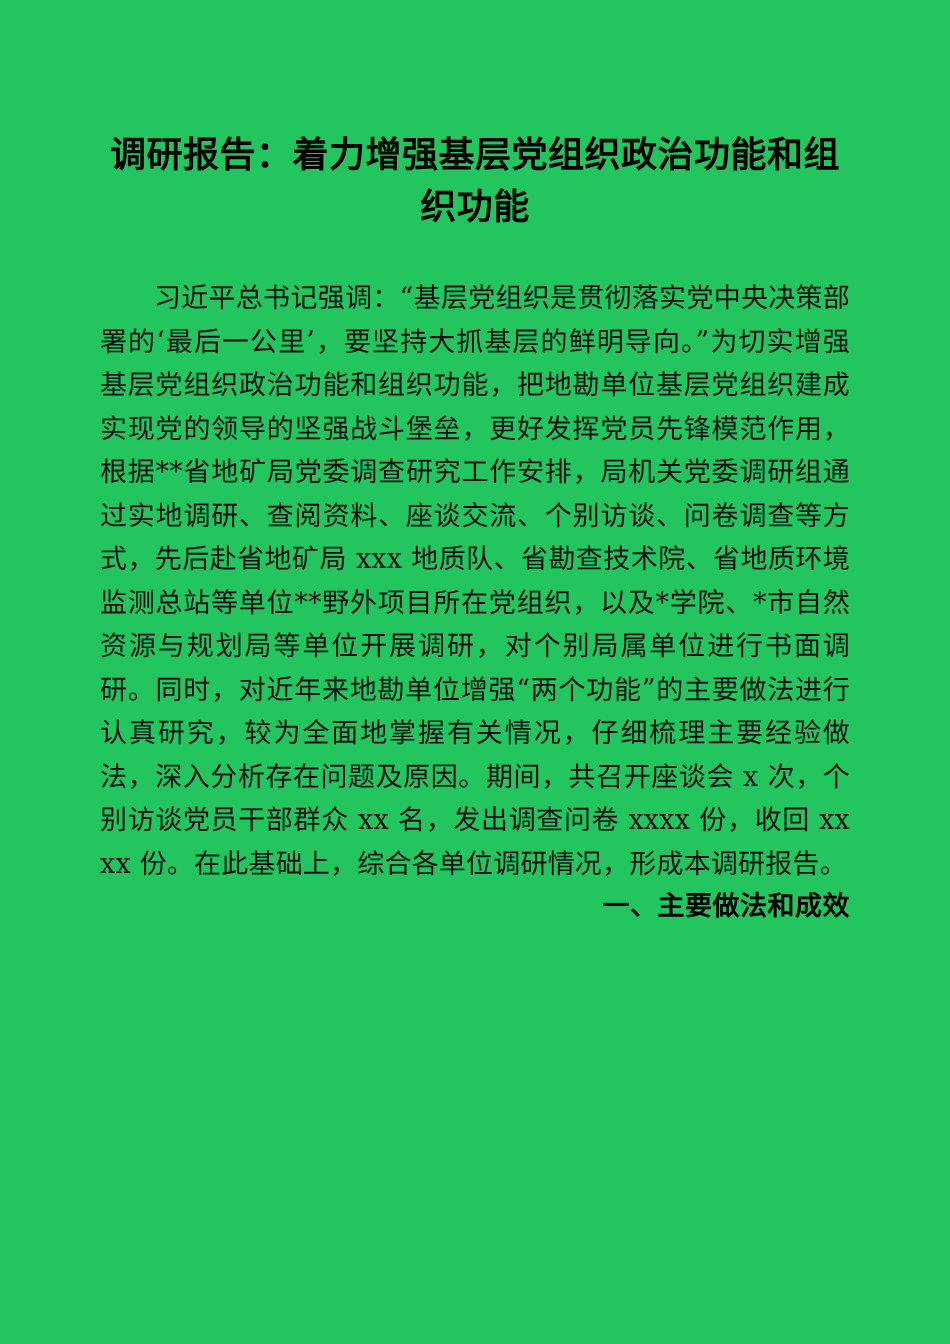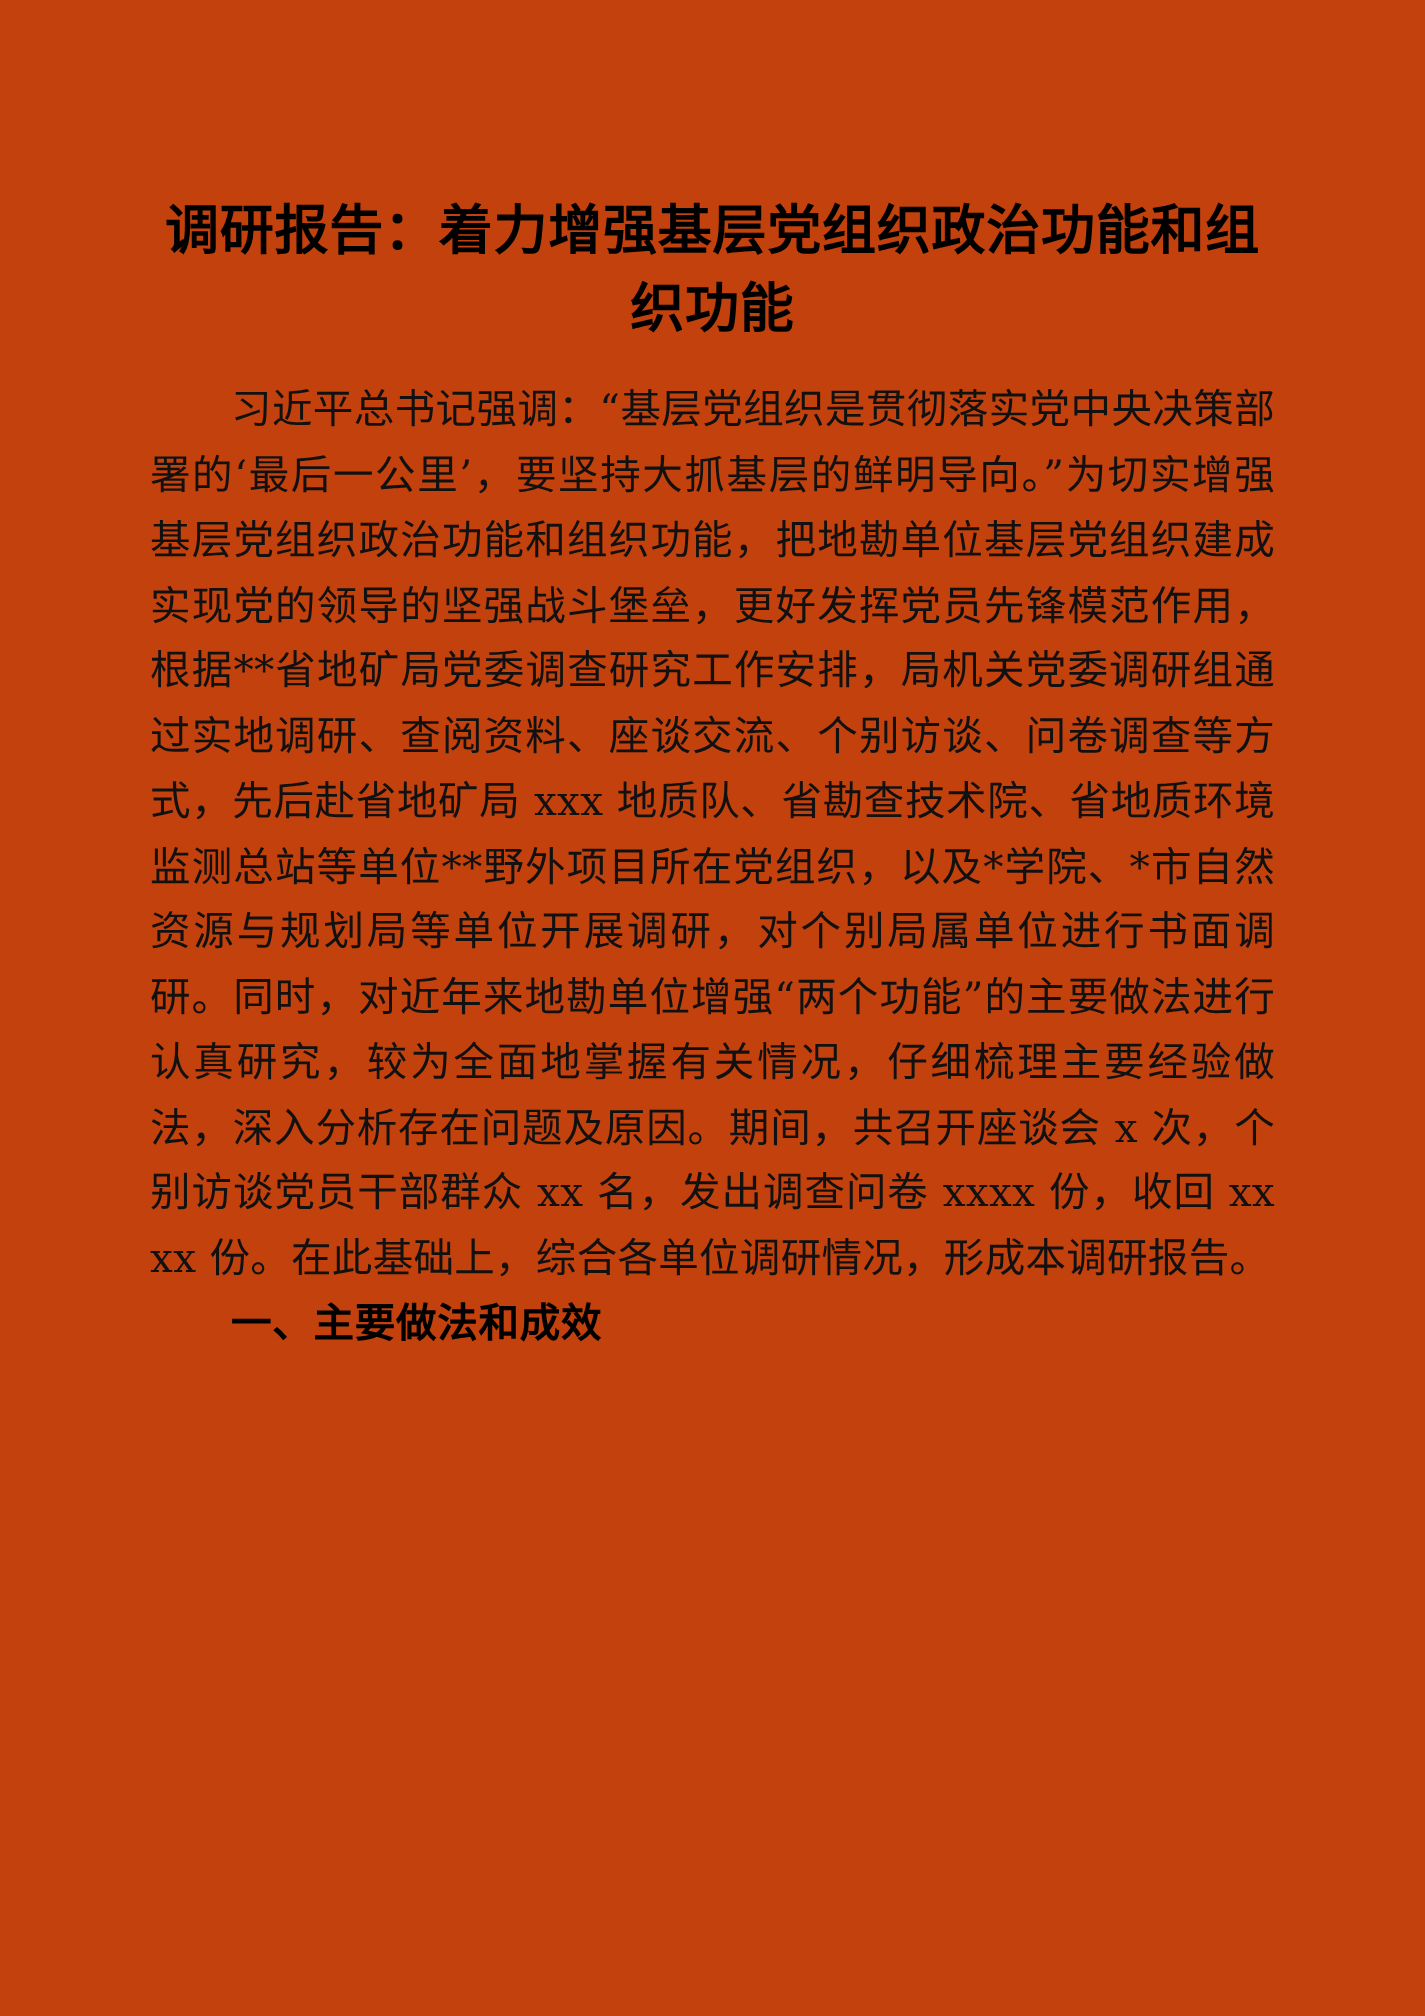--- a/index.html
+++ b/index.html
@@ -6,21 +6,21 @@
   html, body {
     margin: 0;
     padding: 0;
     background: #ffffff;
   }
 
   .page {
     position: relative;
     width: 950px;
     height: 1344px;
-    background: #c2410c;
+    background: #22c55e;
     margin: 0 auto;
     overflow: hidden;
     box-sizing: border-box;
   }
 
   .content {
     position: absolute;
     left: 100px;
     top: 0;
     width: 750px;
@@ -48,33 +48,33 @@
     color: #111111;
     margin: 0;
     text-align: justify;
     text-justify: inter-character;
     text-indent: 2em;
     word-break: break-all;
     letter-spacing: 0.2px;
   }
 
   .para-gap-top {
-    margin-top: 20px;
+    margin-top: 44px;
   }
 
   
   .section-heading {
     font-family: "Liberation Sans", "DejaVu Sans", sans-serif;
     font-weight: bold;
     font-size: 27px;
     line-height: 43.5px;
     color: #000000;
     margin: 0;
     text-indent: 2em;
-    text-align: left;
+    text-align: right;
     letter-spacing: 0.5px;
     word-break: break-all;
   }
 </style>
 </head>
 <body>
 
 <div class="page">
   <div class="content">
 

